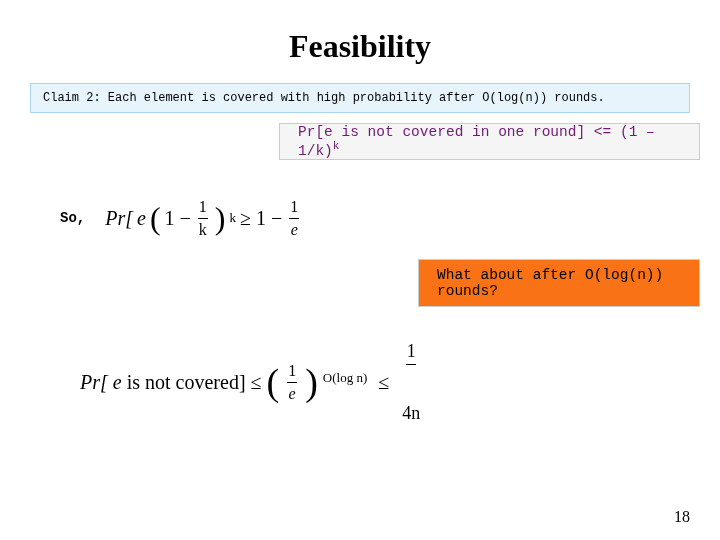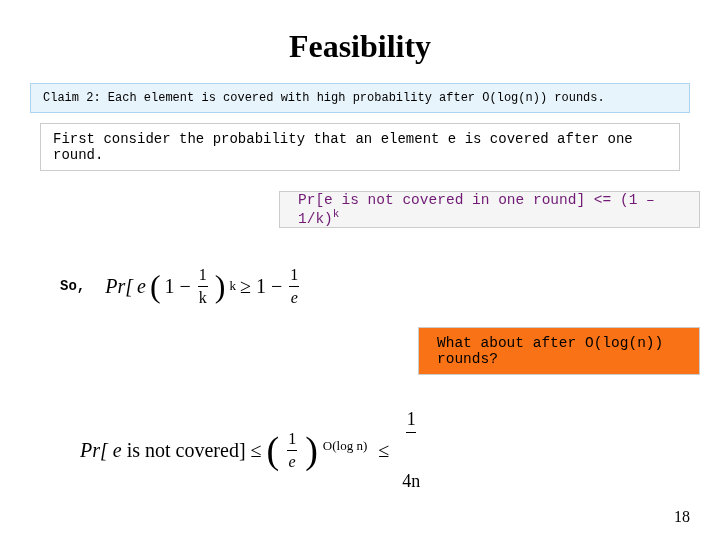--- a/index.html
+++ b/index.html
@@ -149,23 +149,20 @@
 <body>
 
 <div class="page-container">
 
   <h1 class="title">Feasibility</h1>
 
   <div class="claim-box">
     <span>Claim 2: Each element is covered with high probability after O(log(n)) rounds.</span>
   </div>
 
-  <div class="first-consider-box">
-    <span>First consider the probability that an element e is covered after one round.</span>
-  </div>
 
   <div style="margin-left: 155px; margin-bottom: 20px;">
     <div class="pr-box">
       <span>Pr[e is not covered in one round] &lt;= (1 – 1/k)<sup>k</sup></span>
     </div>
   </div>
 
   <div class="so-line">
     <span class="so-label">So,</span>
     <div class="pr-formula-container">

